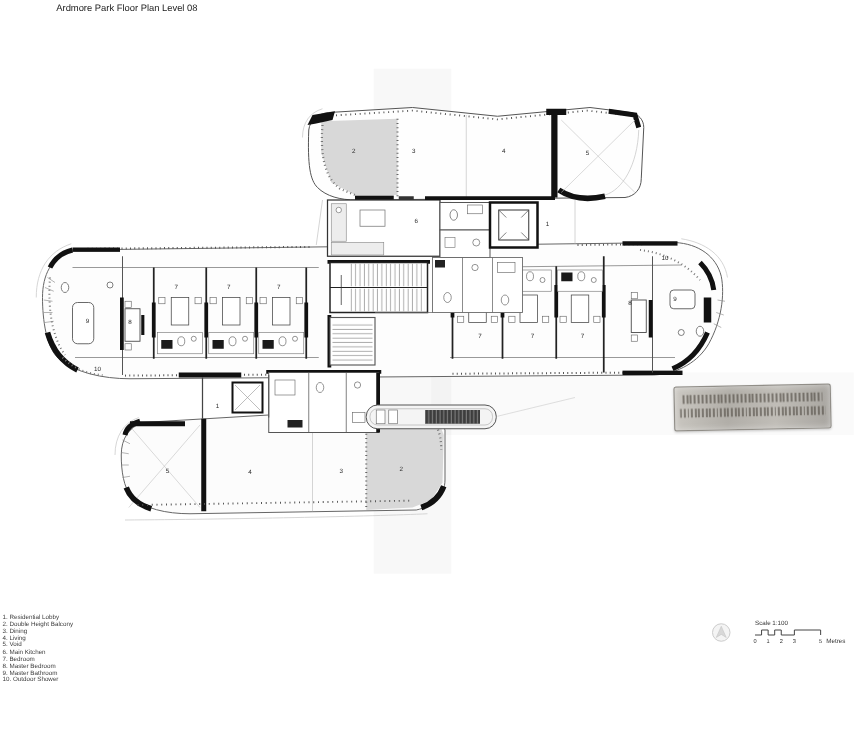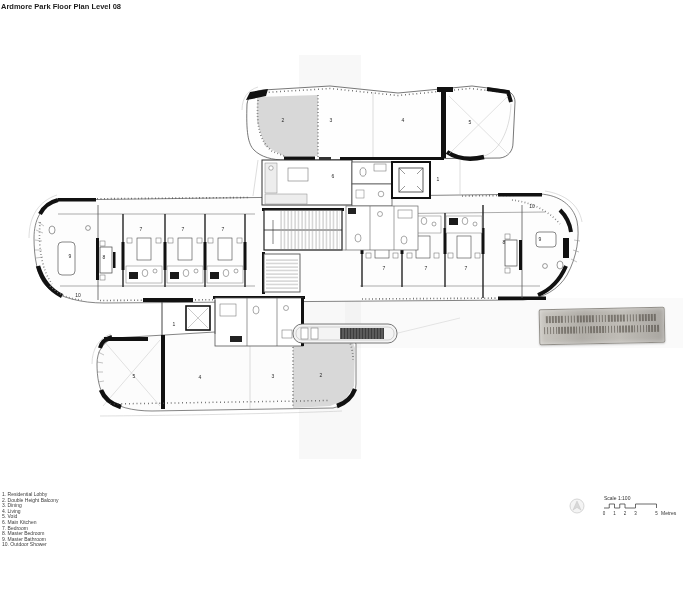--- a/index.html
+++ b/index.html
@@ -1,20 +1,20 @@
 <!DOCTYPE html>
 <html><head>
 <meta charset="utf-8">
 <style>
   html,body{margin:0;padding:0;background:#fff;}
   body{width:690px;height:600px;overflow:hidden;font-family:"Liberation Sans",sans-serif;}
   .page{position:relative;width:690px;height:600px;background:#ffffff;}
   .band-v{position:absolute;left:299px;top:55px;width:62px;height:404px;background:rgba(120,120,120,0.05);}
   .band-h{position:absolute;left:345px;top:298px;width:338px;height:50px;background:rgba(120,120,120,0.04);}
-  .title{position:absolute;left:1px;top:2px;font-size:7.5px;font-weight:bold;color:#1a1a1a;white-space:nowrap;}
+  .title{position:absolute;left:1px;top:2px;font-size:7.5px;font-weight:normal;color:#1a1a1a;white-space:nowrap;padding-left:44px;}
   .legend{position:absolute;left:2px;top:492px;font-size:5px;line-height:5.6px;color:#3c3c3c;}
   svg.plan{position:absolute;left:0;top:0;}
   .stamp{position:absolute;left:539px;top:308px;width:124px;height:34px;transform:rotate(-1.2deg);
     background:linear-gradient(95deg,#cac7c1,#b1aea8 35%,#c0bdb7 65%,#a8a5a0);
     border:1px solid #918e88;border-radius:2px;
     box-shadow:0 1px 2px rgba(0,0,0,0.18), inset 0 0 5px rgba(255,255,255,0.45);}
   .stamp .row1{height:7px;margin:6px 6px 4px 6px;
     background:repeating-linear-gradient(90deg, rgba(62,56,48,0.62) 0 1.6px, rgba(0,0,0,0) 1.6px 3.1px);
     filter:blur(0.35px);opacity:0.85;}
   .stamp .row2{height:7px;margin:0 4px;

